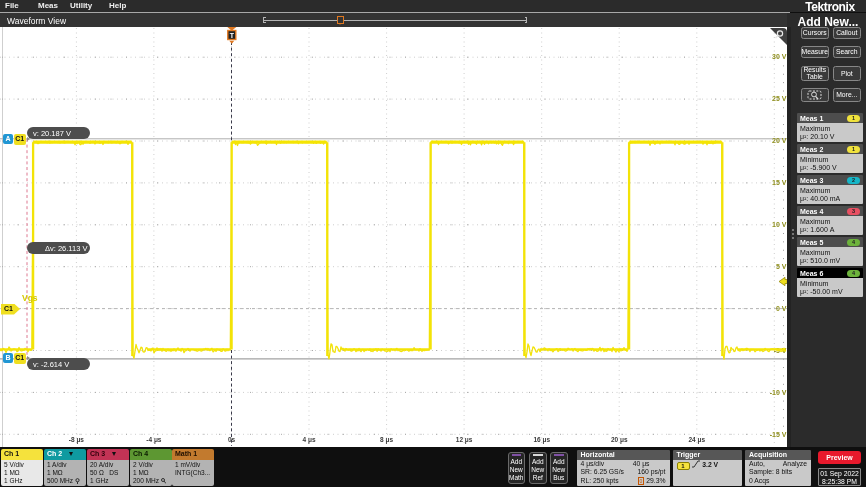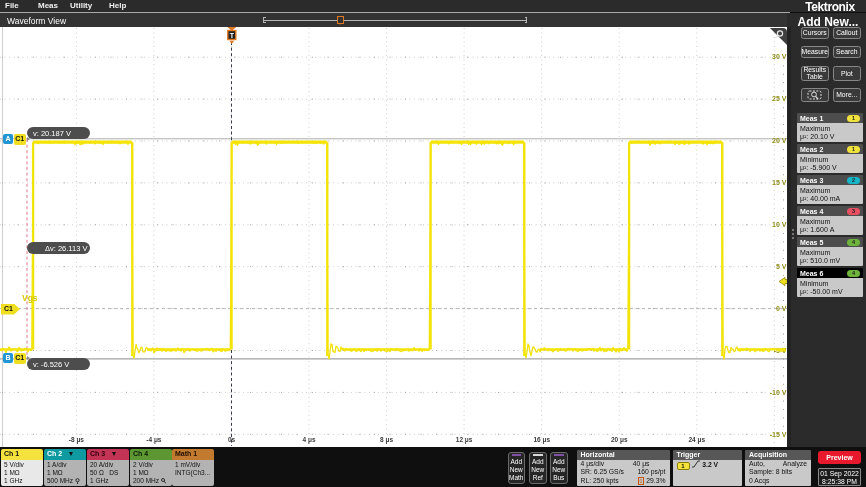--- a/index.html
+++ b/index.html
@@ -166,21 +166,21 @@
 
     <path d="M227.3 27 h9 l-4.5 3.8 Z" fill="#e07820"></path>
     <rect x="227.8" y="30.5" width="8" height="9" fill="#222" stroke="#e07820" stroke-width="1.4"></rect>
     <text x="231.8" y="38" text-anchor="middle" font-size="7" font-weight="bold" fill="#fff">T</text>
     <path d="M229.3 40.8 h5 l-2.5 3 Z" fill="#e07820"></path>
   </svg>
 
   
   <div class="tip" style="left:27px; top:100px;">v: 20.187 V</div>
   <div class="tip" style="left:27px; top:215px;padding-left:18px;">Δv: 26.113 V</div>
-  <div class="tip" style="left:27px; top:331px;">v: -6.526 V</div>
+  <div class="tip" style="left:27px; top:331px;">v: -2.614 V</div>
   <div class="cbadge" style="left:3px; top:107px; width:10px; height:10px; background:#2196d3; color:#fff; padding-top:1px;">A</div>
   <div class="cbadge" style="left:13.5px; top:106.5px; width:12.5px; height:11px; background:#f0df20; color:#111; padding-top:1.5px;">C1</div>
   <div class="cbadge" style="left:3px; top:326px; width:10px; height:10px; background:#2196d3; color:#fff; padding-top:1px;">B</div>
   <div class="cbadge" style="left:13.5px; top:325.5px; width:12.5px; height:11px; background:#f0df20; color:#111; padding-top:1.5px;">C1</div>
   <div class="abs" style="left:26.5px; top:109.5px; width:0; height:0; border-top:2.5px solid transparent; border-bottom:2.5px solid transparent; border-left:3.5px solid #8a8a8a;"></div>
   <div class="abs" style="left:26.5px; top:328.5px; width:0; height:0; border-top:2.5px solid transparent; border-bottom:2.5px solid transparent; border-left:3.5px solid #8a8a8a;"></div>
   <div class="abs" id="vgs">Vgs</div>
   <div class="abs" id="c1arrow">C1</div>
   </div>
 

